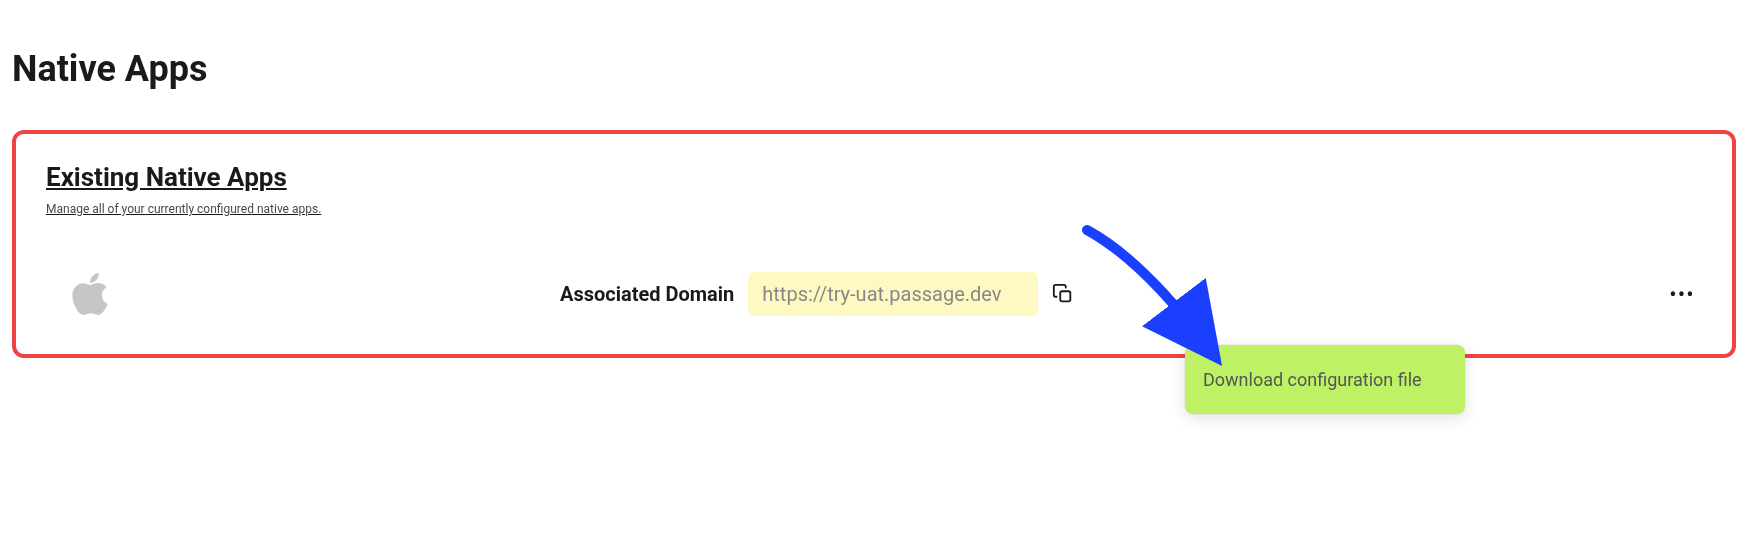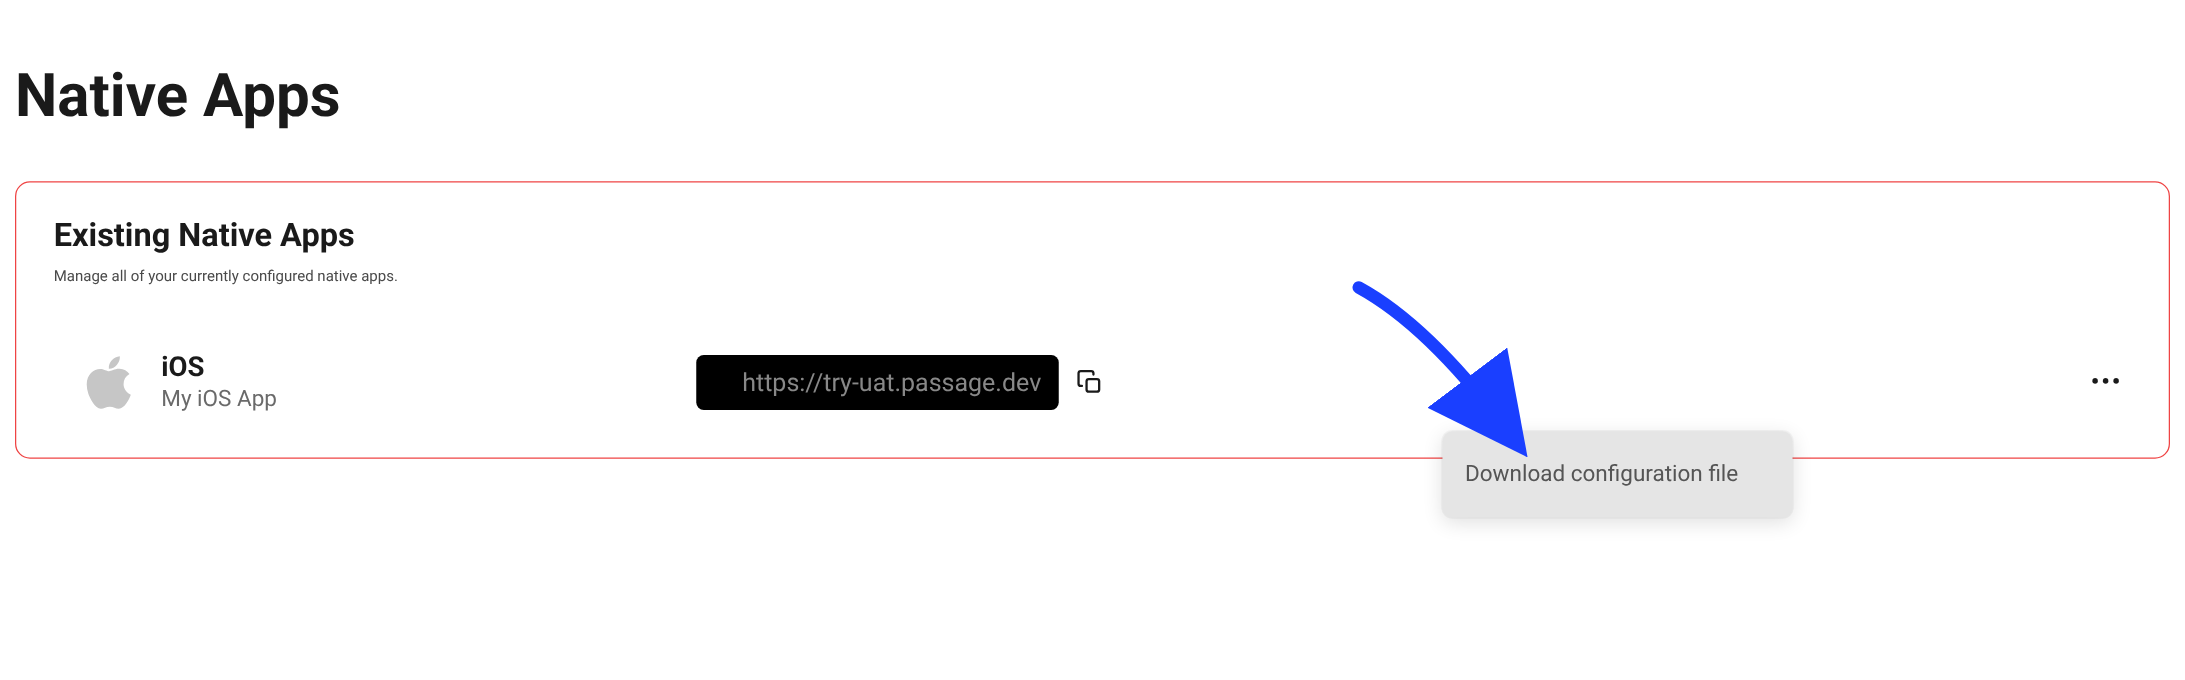--- a/index.html
+++ b/index.html
@@ -9,30 +9,31 @@
     }
     body {
       font-family: -apple-system, BlinkMacSystemFont, "Segoe UI", Roboto, Helvetica, Arial, sans-serif;
       background: #ffffff;
       width: 1748px;
       height: 544px;
       position: relative;
       color: #1a1a1a;
     }
     .page-title {
-      font-size: 48px;
+      font-size: 36px;
       font-weight: 700;
       color: #1a1a1a;
       padding: 48px 16px 0 12px;
     }
     .card {
       margin: 40px 12px 0 12px;
-      border: 1px solid #ef4444;
+      border: 4px solid #ef4444;
       border-radius: 12px;
       padding: 28px 30px 36px 30px;
+      text-decoration: underline;
     }
     .card-title {
       font-size: 26px;
       font-weight: 700;
       color: #1a1a1a;
       margin-bottom: 10px;
     }
     .card-subtitle {
       font-size: 12px;
       color: #4a4a4a;
@@ -84,29 +85,28 @@
       gap: 14px;
       position: absolute;
       left: 514px;
     }
     .domain-label {
       font-size: 20px;
       font-weight: 700;
       color: #1a1a1a;
     }
     .domain-input {
-      background: #000000;
+      background: #fef9c3;
       border: none;
       border-radius: 6px;
       padding: 10px 14px;
       font-size: 20px;
       color: #888;
       width: 290px;
       font-family: inherit;
-      text-align: right;
     }
     .copy-icon {
       width: 22px;
       height: 22px;
       color: #1a1a1a;
       cursor: pointer;
       display: flex;
       align-items: center;
       justify-content: center;
     }
@@ -125,23 +125,23 @@
       align-items: center;
       justify-content: center;
       cursor: pointer;
       color: #1a1a1a;
       font-size: 22px;
       letter-spacing: 1px;
     }
     .dropdown-menu {
       position: absolute;
       top: 345px;
-      left: 1154px;
+      left: 1185px;
       width: 280px;
-      background: #e5e5e5;
+      background: #bef264;
       border-radius: 8px;
       box-shadow: 0 4px 16px rgba(0,0,0,0.12), 0 0 0 1px rgba(0,0,0,0.04);
       padding: 14px 0;
       z-index: 10;
     }
     .dropdown-item {
       padding: 10px 18px;
       font-size: 18px;
       cursor: pointer;
       color: #555;
@@ -173,27 +173,24 @@
   <h2 class="card-title">Existing Native Apps</h2>
   <p class="card-subtitle">Manage all of your currently configured native apps.</p>
 
   <div class="app-row">
     <div class="app-left">
       <span class="apple-icon">
         <svg viewBox="0 0 384 512" fill="currentColor" xmlns="http://www.w3.org/2000/svg">
           <path d="M318.7 268.7c-.2-36.7 16.4-64.4 50-84.8-18.8-26.9-47.2-41.7-84.7-44.6-35.5-2.8-74.3 20.7-88.5 20.7-15 0-49.4-19.7-76.4-19.7C63.3 141.2 4 184.8 4 273.5q0 39.3 14.4 81.2c12.8 36.7 59 126.7 107.2 125.2 25.2-.6 43-17.9 75.8-17.9 31.8 0 48.3 17.9 76.4 17.9 48.6-.7 90.4-82.5 102.6-119.3-65.2-30.7-61.7-90-61.7-91.9zm-56.6-164.2c27.3-32.4 24.8-61.9 24-72.5-24.1 1.4-52 16.4-67.9 34.9-17.5 19.8-27.8 44.3-25.6 71.9 26.1 2 49.9-11.4 69.5-34.3z"></path>
         </svg>
       </span>
-      <div class="app-info">
-        <span class="app-name">iOS</span>
-        <span class="app-desc">My iOS App</span>
-      </div>
     </div>
 
     <div class="domain-section">
+      <span class="domain-label">Associated Domain</span>
       <input type="text" class="domain-input" readonly="" value="https://try-uat.passage.dev" style="">
       <span class="copy-icon">
         <svg viewBox="0 0 24 24" fill="none" stroke="currentColor" stroke-width="2" stroke-linecap="round" stroke-linejoin="round">
           <rect x="9" y="9" width="11" height="11" rx="2" ry="2"></rect>
           <path d="M5 15H4a2 2 0 0 1-2-2V4a2 2 0 0 1 2-2h9a2 2 0 0 1 2 2v1"></path>
         </svg>
       </span>
     </div>
 
     <div class="more-button">

